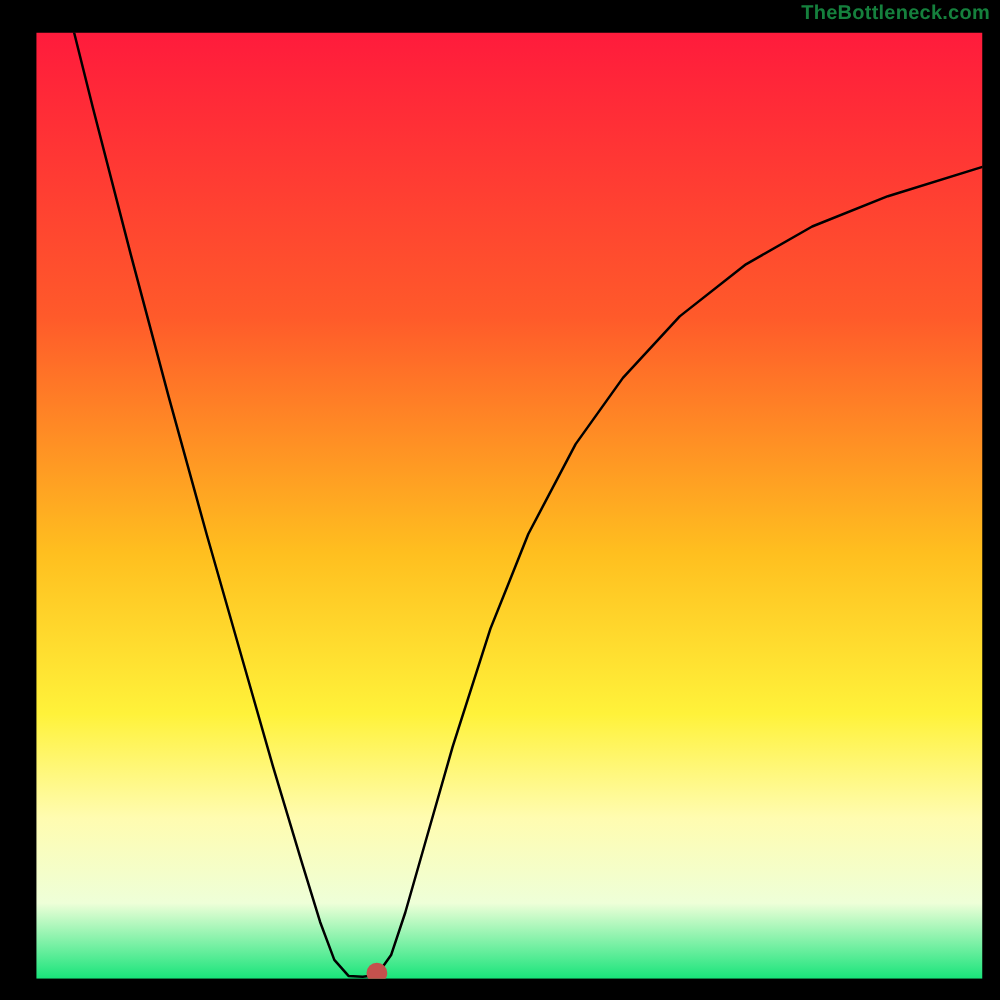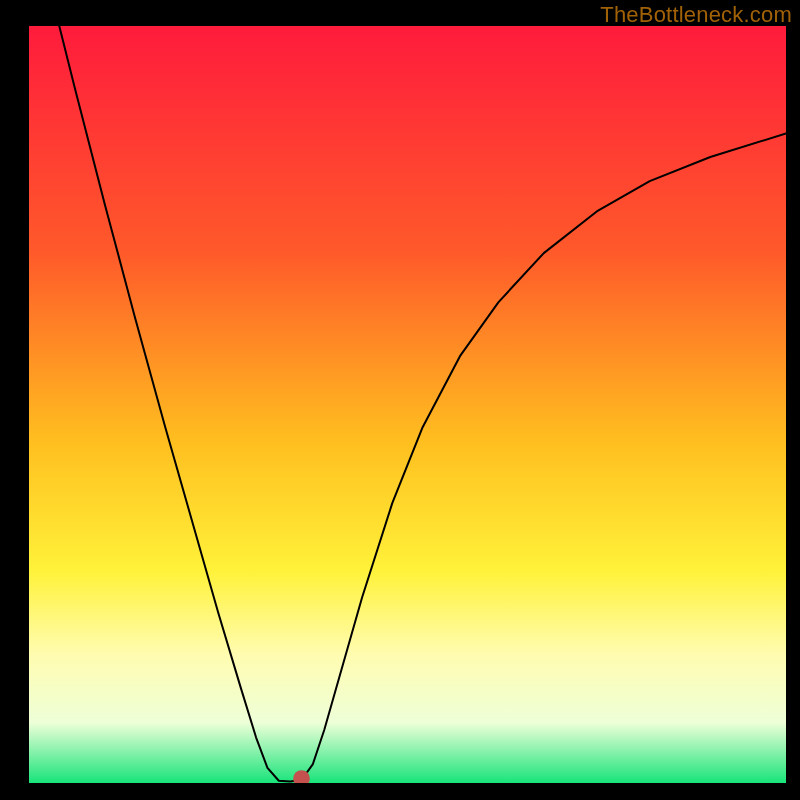--- a/index.html
+++ b/index.html
@@ -14,23 +14,23 @@
   .frame {
     position: relative;
     width: 800px;
     height: 800px;
     background: #000;
   }
   .watermark {
     position: absolute;
     top: 2px;
     right: 8px;
-    color: #a16207;
-    font-size: 22px;
-    font-weight: 400;
+    color: #15803d;
+    font-size: 16px;
+    font-weight: 700;
     letter-spacing: 0.2px;
     z-index: 10;
   }
   .plot-area {
     position: absolute;
     left: 29px;
     top: 26px;
     width: 757px;
     height: 757px;
   }

